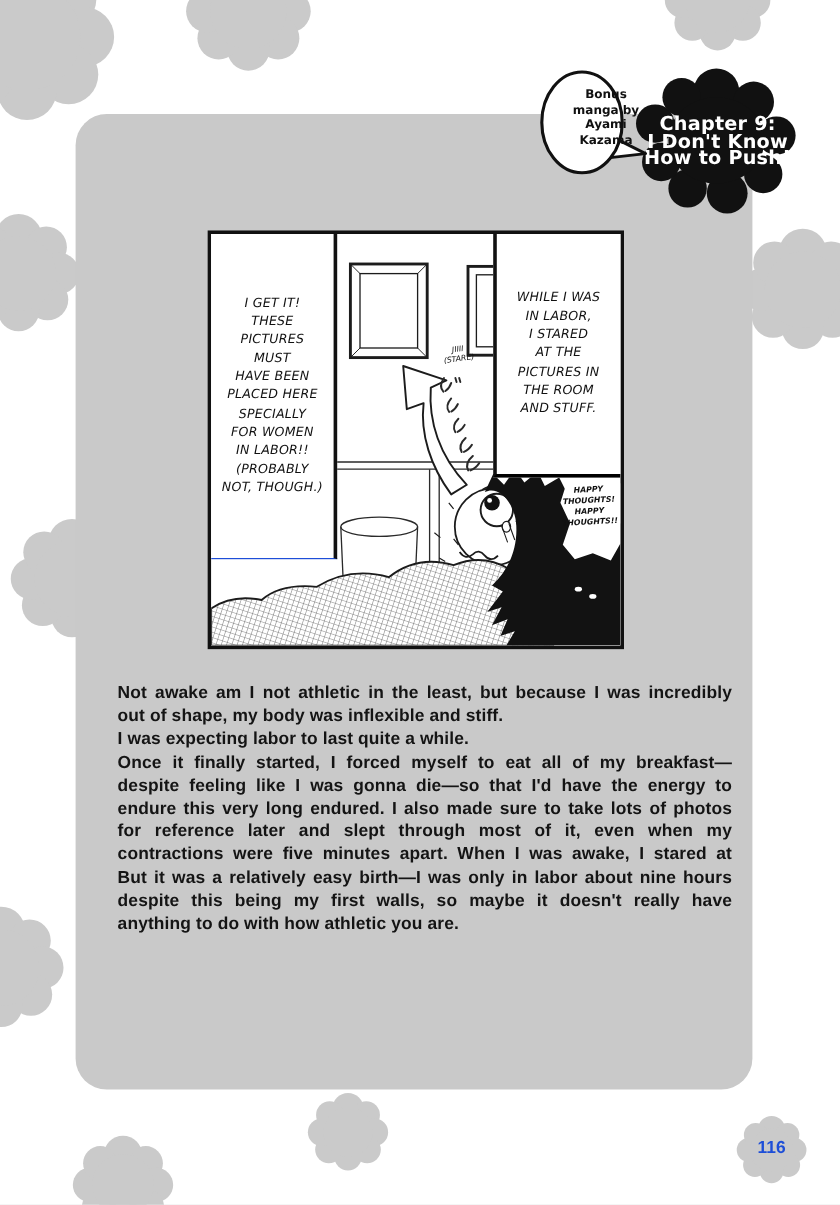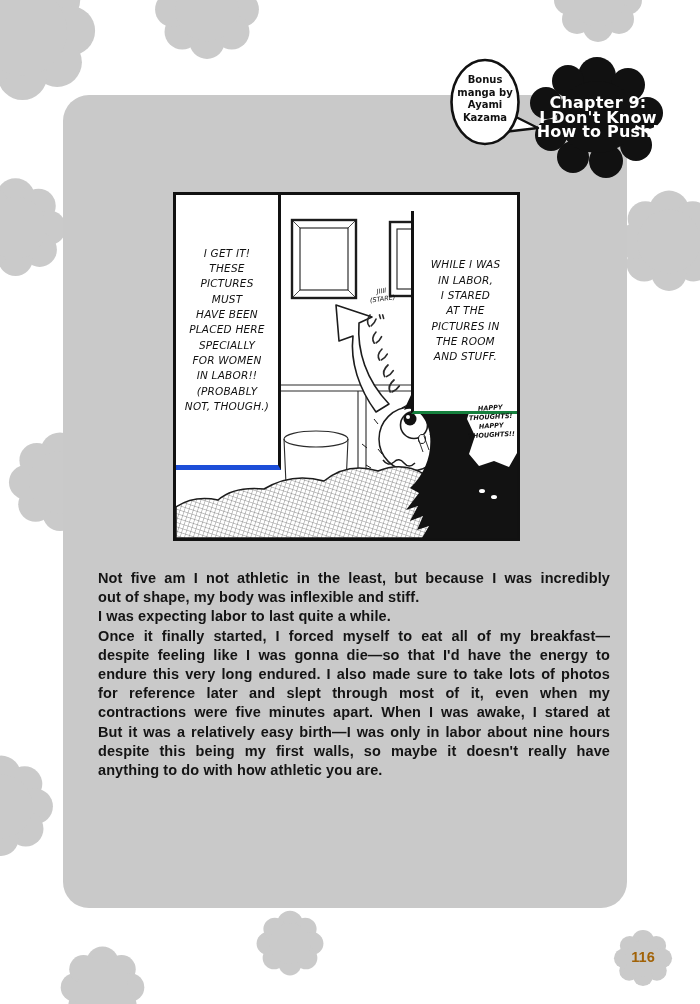--- a/index.html
+++ b/index.html
@@ -18,37 +18,37 @@
 
   
   .cloud{position:absolute;left:528px;top:55px;width:140px;height:128px}
   .cloud-text{
     position:absolute;left:531px;top:96px;width:134px;text-align:center;
     color:#fff;font-weight:bold;font-size:16px;line-height:14.5px;white-space:pre-line;
     letter-spacing:.2px;
   }
   .bubble{position:absolute;left:448px;top:58px;width:92px;height:92px}
   .bubble-text{
-    position:absolute;left:452px;top:74px;width:66px;text-align:center;
+    position:absolute;left:472px;top:74px;width:66px;text-align:center;
     font-weight:bold;font-size:10px;line-height:12.5px;white-space:pre-line;color:#111;
   }
 
   
   .panel{
     position:absolute;left:110px;top:97px;width:341px;height:343px;
     background:#fff;border:3px solid #111;
   }
   .panel-art{position:absolute;left:0;top:0;width:341px;height:343px}
   .caption{
     position:absolute;background:#fff;display:flex;align-items:center;justify-content:center;
     text-align:center;font-style:italic;font-size:10.5px;line-height:15.3px;
     white-space:pre-line;color:#111;letter-spacing:.2px;
   }
-  .caption-left{left:0;top:0;width:102px;height:270px;border-right:3px solid #111;border-bottom:5px solid #1d4ed8}
-  .caption-right{right:0;top:16px;width:103px;height:200px;border-left:3px solid #111;border-bottom:3px solid #15803d}
+  .caption-left{left:0;top:0;width:102px;height:270px;border-right:3px solid #111;border-bottom:1px solid #1d4ed8}
+  .caption-right{right:0;top:0;width:103px;height:200px;border-left:3px solid #111;border-bottom:3px solid #000000}
   .sfx-label{
     position:absolute;left:180px;top:92px;width:52px;text-align:center;
     font-style:italic;font-size:6.5px;line-height:8px;transform:rotate(-8deg);
     white-space:pre-line;color:#111;
   }
   .sfx-kana{
     position:absolute;left:188px;top:116px;width:20px;height:70px;opacity:0;
     writing-mode:vertical-rl;font-size:12px;transform:rotate(26deg);
   }
   .speech-text{
@@ -64,21 +64,21 @@
     font-size:14.5px;line-height:19.2px;color:#141414;letter-spacing:.1px;
   }
   .bodyline{text-align:justify;text-align-last:justify}
   .bodyline.end{text-align-last:left}
 
   
   .pagenum-flower{position:absolute;left:610px;top:924px;width:66px;height:66px;color:#cacaca}
   .pagenum{
     position:absolute;left:610px;top:924px;width:66px;height:66px;
     display:flex;align-items:center;justify-content:center;
-    font-family:"Liberation Sans",sans-serif;font-weight:bold;font-size:14.5px;color:#a16207;
+    font-family:"Liberation Sans",sans-serif;font-weight:bold;font-size:14.5px;color:#1d4ed8;
   }
 </style>
 </head>
 <body>
 
 <svg width="0" height="0" style="position:absolute" aria-hidden="true">
   <defs>
     <symbol id="flower" viewBox="0 0 100 100">
       <circle cx="50" cy="26" r="17" fill="currentColor"></circle>
       <circle cx="70" cy="33" r="15" fill="currentColor"></circle>
@@ -243,21 +243,21 @@
 (STARE)</div>
     <div class="sfx-kana">じぃぃぃぃ</div>
     <div class="speech-text">HAPPY
 THOUGHTS!
 HAPPY
 THOUGHTS!!</div>
   </div>
 
   <div class="body-text">
 
-  <div class="bodyline">Not five am I not athletic in the least, but because I was incredibly</div>
+  <div class="bodyline">Not awake am I not athletic in the least, but because I was incredibly</div>
       <div class="bodyline end">out of shape, my body was inflexible and stiff.</div>
       <div class="bodyline end">I was expecting labor to last quite a while.</div>
       <div class="bodyline">Once it finally started, I forced myself to eat all of my breakfast—</div>
       <div class="bodyline">despite feeling like I was gonna die—so that I'd have the energy to</div>
       <div class="bodyline">endure this very long endured. I also made sure to take lots of photos</div>
       <div class="bodyline">for reference later and slept through most of it, even when my</div>
       <div class="bodyline">contractions were five minutes apart. When I was awake, I stared at</div>
       <div class="bodyline">But it was a relatively easy birth—I was only in labor about nine hours</div>
       <div class="bodyline">despite this being my first walls, so maybe it doesn't really have</div>
       <div class="bodyline end">anything to do with how athletic you are.</div>

